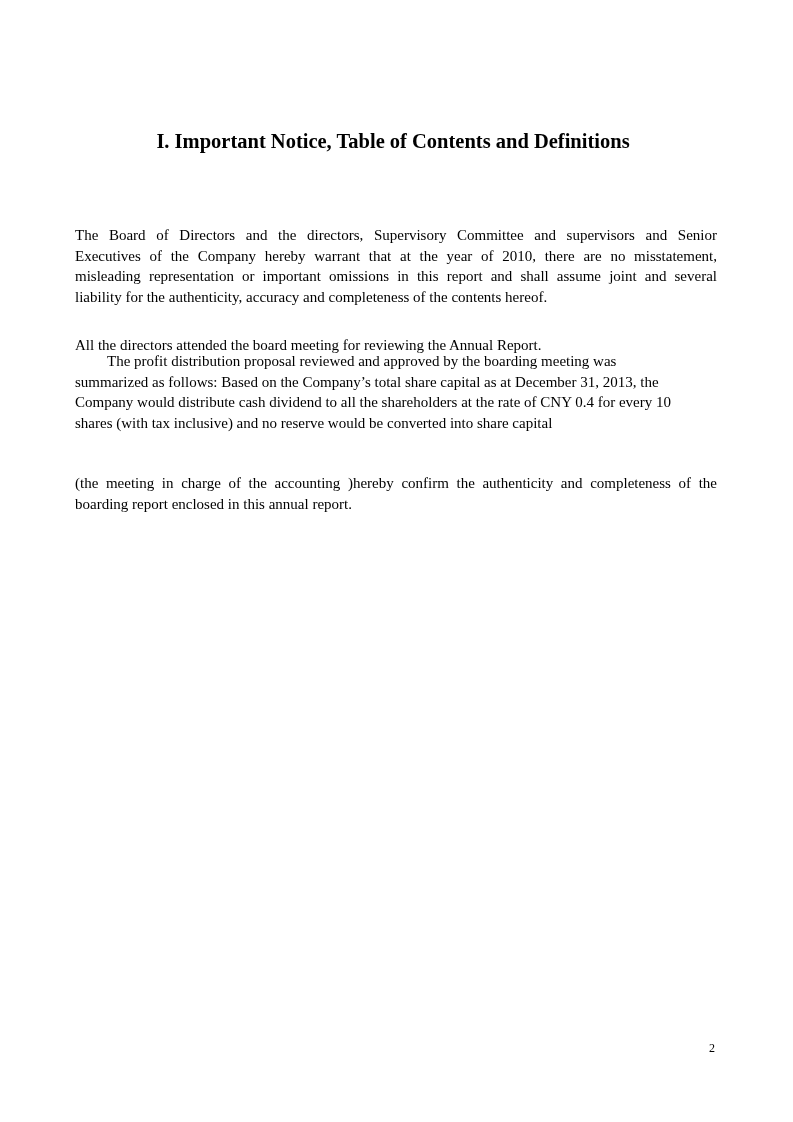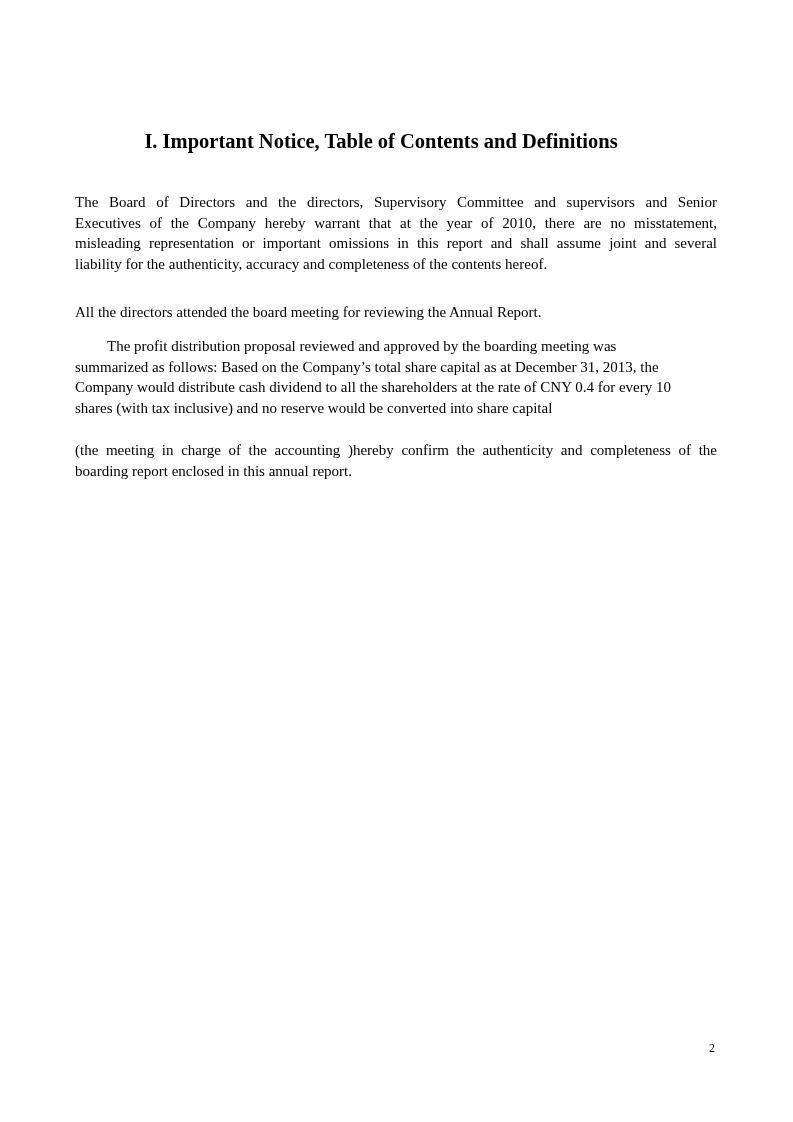--- a/index.html
+++ b/index.html
@@ -1,25 +1,25 @@
 <!DOCTYPE html>
 <html><head>
 <meta charset="utf-8">
 <style>
   html, body { margin: 0; padding: 0; background: #ffffff; }
   body { width: 793px; height: 1122px; position: relative; overflow: hidden;
          font-family: "Liberation Serif", serif; color: #000; }
-  .title { position: absolute; left: 4px; width: 754px; top: 130px; text-align: center;
+  .title { position: absolute; left: 16px; width: 754px; top: 130px; text-align: center;
            font-weight: bold; font-size: 20.5px; letter-spacing: 0; }
-  .para { position: absolute; left: 75px; width: 642px; font-size: 15px; line-height: 20.7px; }
+  .para { position: absolute; left: 75px; width: 642px; font-size: 15px; line-height: 20.7px; margin-top: 33px; }
   .jline { display: block; text-align: justify; text-align-last: justify; }
   .lline { display: block; }
   .p1 { top: 192px; }
   .p2 { top: 302px; }
-  .p3 { top: 336px; }
+  .p3 { top: 318px; }
   .p4 { top: 440px; }
   .pagenum { position: absolute; left: 709px; top: 1041px; font-size: 12px; }
 </style>
 </head>
 <body>
 
 <div>
   <div class="title">I. Important Notice, Table of Contents and Definitions</div>
 
   <div class="para p1">

